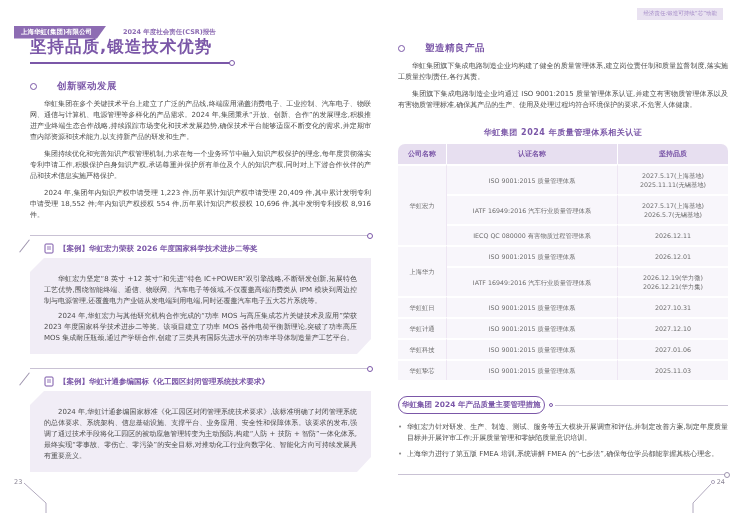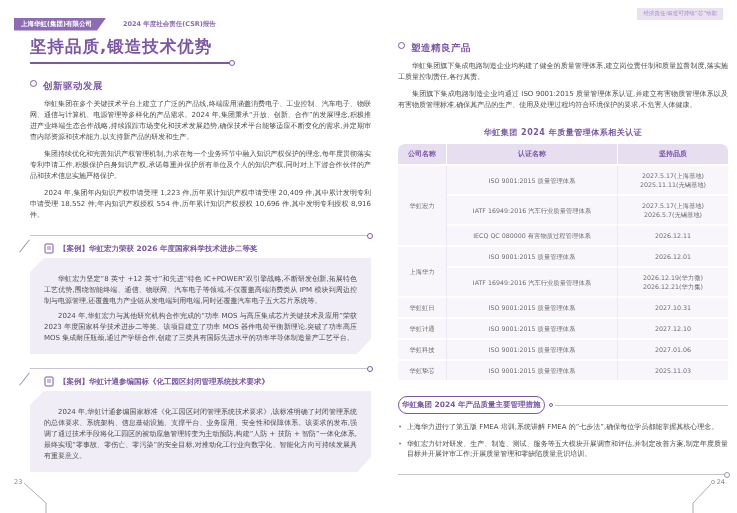--- a/index.html
+++ b/index.html
@@ -14,21 +14,21 @@
     --line:#c9c2d4;
   }
   *{box-sizing:border-box;margin:0;padding:0;}
   html,body{width:737px;height:513px;}
   body{
     position:relative;background:#ffffff;overflow:hidden;
     font-family:"DejaVu Sans","Liberation Sans",sans-serif;
     color:var(--text);
   }
   
-  .hdr-left{position:absolute;left:14px;top:18px;display:flex;align-items:center;gap:17px;}
+  .hdr-left{position:absolute;left:14px;top:26px;display:flex;align-items:center;gap:17px;}
   .banner{
     background:var(--banner);color:#fff;font-size:6.5px;font-weight:bold;
     padding:3px 14px 3px 7px;line-height:1;
     clip-path:polygon(0 0,100% 0,calc(100% - 9px) 100%,0 100%);
   }
   .report-title{color:var(--banner);font-size:6.5px;font-weight:bold;}
   .hdr-tag{
     position:absolute;right:14px;top:8px;background:var(--tag-bg);color:var(--tag-text);
     font-size:5.5px;padding:3px 6px;line-height:1;
   }
@@ -38,21 +38,21 @@
   
   .page-title{
     display:inline-block;color:var(--accent);font-size:16.5px;font-weight:bold;
     letter-spacing:1px;padding:0 18px 4px 0;border-bottom:2px solid var(--accent);
     position:relative;
   }
   .page-title::after{
     content:"";position:absolute;right:-5px;bottom:-4px;width:4px;height:4px;
     border:1px solid var(--accent);border-radius:50%;background:#fff;
   }
-  .section-head{display:flex;align-items:flex-start;gap:6px;margin-top:16px;}
+  .section-head{display:flex;align-items:center;gap:20px;margin-top:16px;}
   .ring-icon{
     width:7px;height:7px;border:1.6px solid var(--accent);border-radius:50%;
     background:#fff;flex:0 0 auto;
   }
   .section-head h2{color:var(--accent);font-size:9.5px;font-weight:bold;letter-spacing:.5px;}
   .body-text{margin-top:5px;}
   .para{
     font-size:7px;line-height:11px;text-indent:2em;text-align:justify;
     color:var(--text);margin-top:6px;
   }
@@ -275,22 +275,22 @@
       </tbody>
   </table>
 
   <div class="measures">
     <div class="measures-head">
       <span class="pill">华虹集团 2024 年产品质量主要管理措施</span>
       <span class="pill-circle"></span>
       <span class="pill-line"></span>
     </div>
     <ul class="bullets">
+        <li>华虹宏力针对研发、生产、制造、测试、服务等五大模块开展调查和评估,并制定改善方案,制定年度质量目标并开展评审工作;开展质量管理和零缺陷质量意识培训。</li>
         <li>上海华力进行了第五版 FMEA 培训,系统讲解 FMEA 的“七步法”,确保每位学员都能掌握其核心理念。</li>
-        <li>华虹宏力针对研发、生产、制造、测试、服务等五大模块开展调查和评估,并制定改善方案,制定年度质量目标并开展评审工作;开展质量管理和零缺陷质量意识培训。</li>
       </ul>
     <div class="bottom-line"></div>
   </div>
 </div>
 
 <span class="pgnum pgnum-left">23</span>
 <svg class="corner-svg left" width="60" height="36" viewBox="0 0 60 36">
   <path d="M6 6 L28 26 L28 36" fill="none" stroke="#9d93ad" stroke-width="0.8"></path>
 </svg>
 

